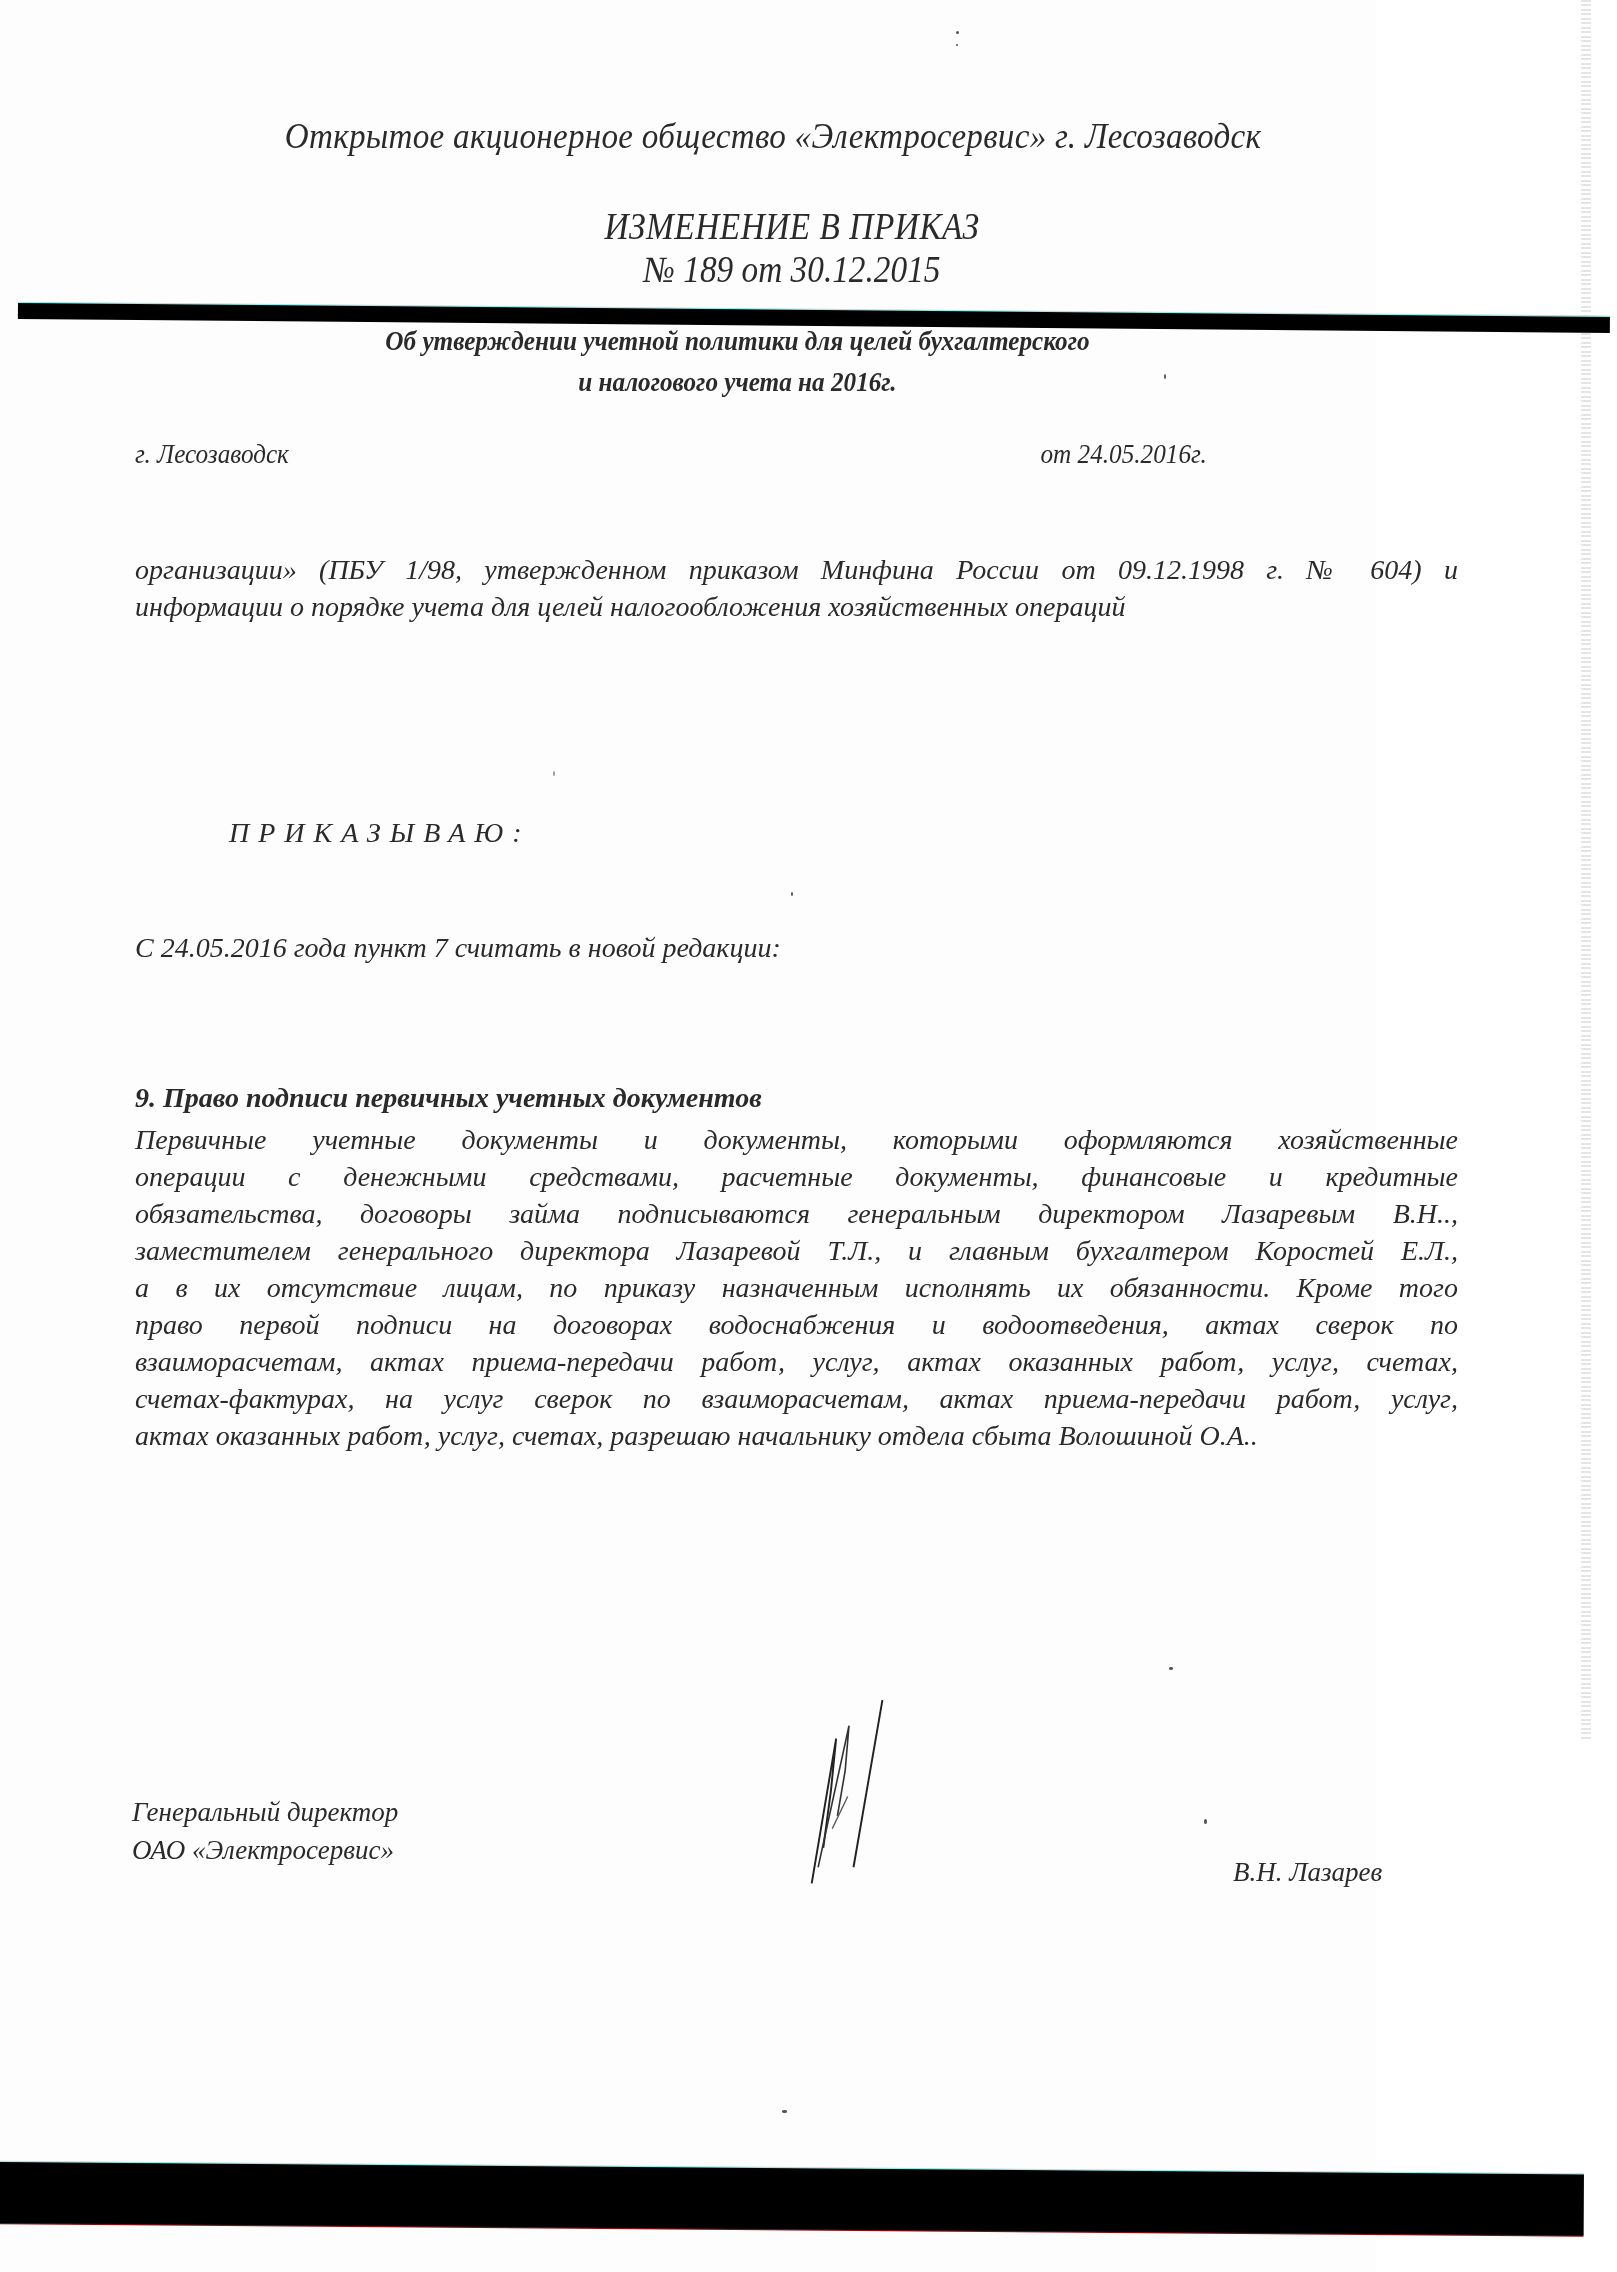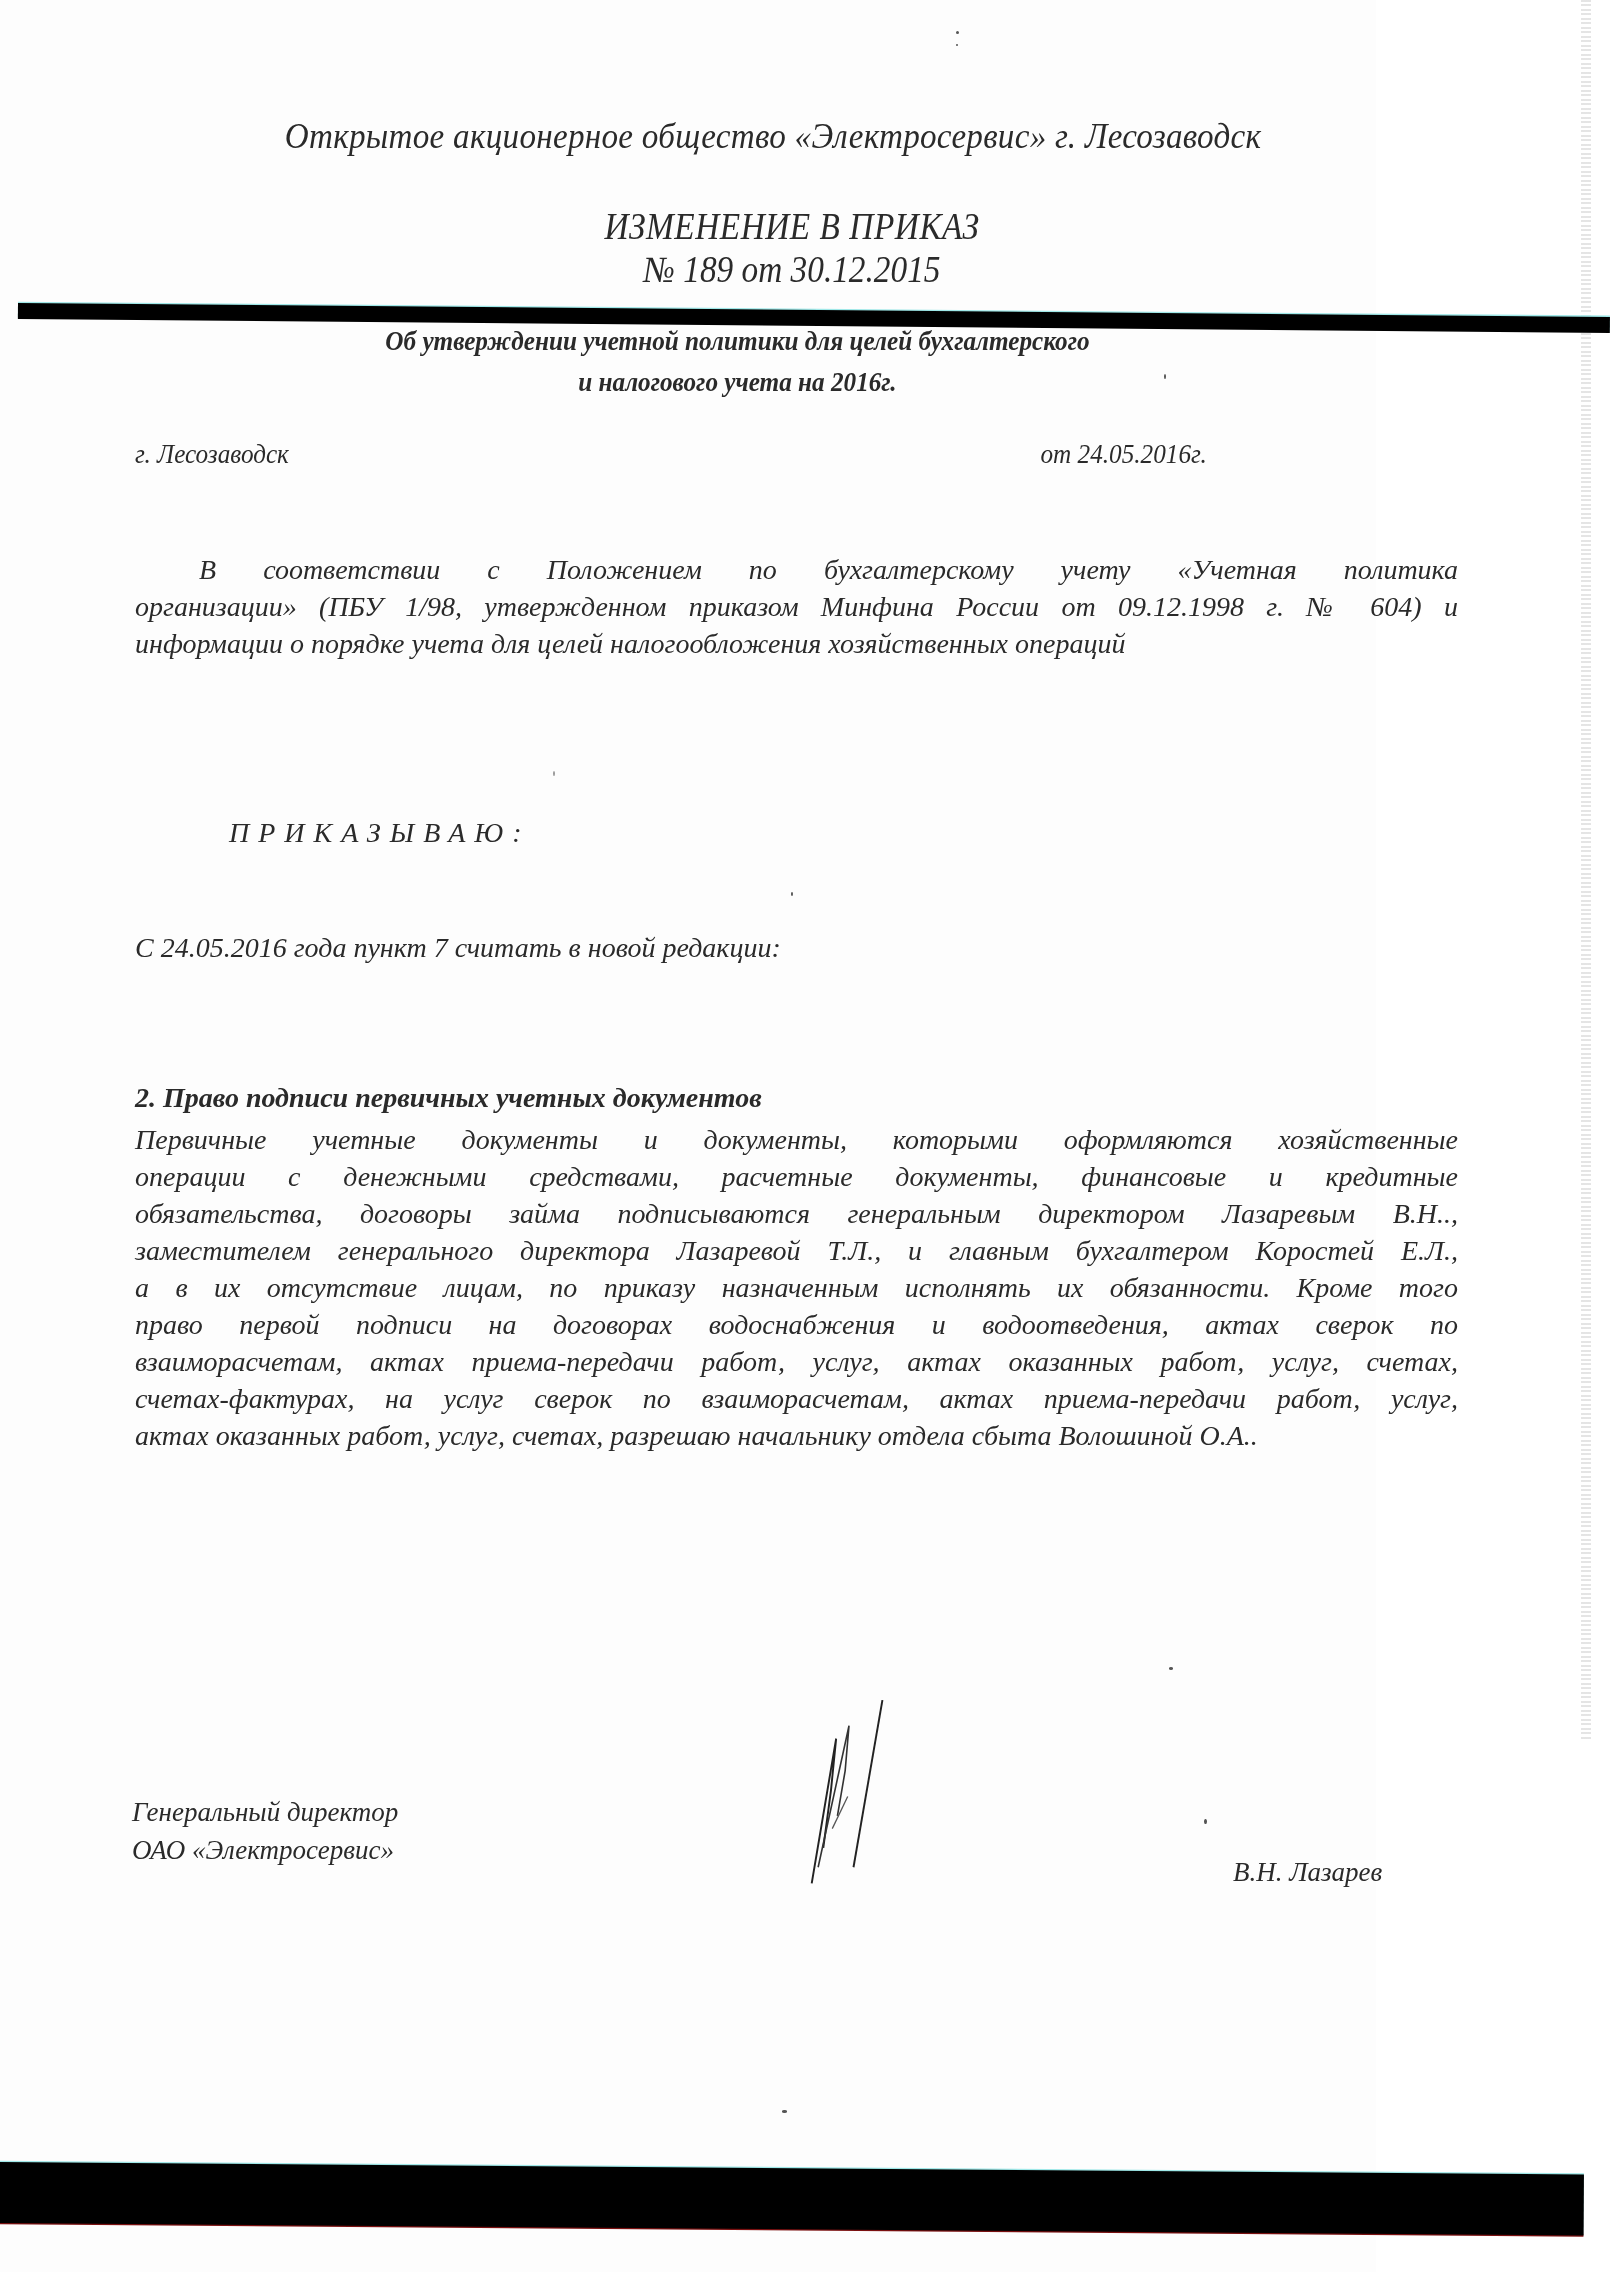--- a/index.html
+++ b/index.html
@@ -56,30 +56,29 @@
 
   <div class="rule-top"></div>
 
   <div class="abs subtitle sub-1">Об утверждении учетной политики для целей бухгалтерского</div>
   <div class="abs subtitle sub-2">и налогового учета на 2016г.</div>
 
   <div class="abs place">г. Лесозаводск</div>
   <div class="abs date">от 24.05.2016г.</div>
 
   <div class="para p1">
-    <span class="line indent">В соответствии с Положением по бухгалтерскому учету «Учетная политика</span>
     <span class="line">организации» (ПБУ 1/98, утвержденном приказом Минфина России от 09.12.1998 г. № 604) и</span>
     <span class="line last">информации о порядке учета для целей налогообложения хозяйственных операций</span>
   </div>
 
   <div class="abs order-word">ПРИКАЗЫВАЮ:</div>
 
   <div class="abs order-line">С 24.05.2016 года пункт 7 считать в новой редакции:</div>
 
-  <div class="abs sec-heading">2. Право подписи первичных учетных документов</div>
+  <div class="abs sec-heading">9. Право подписи первичных учетных документов</div>
 
   <div class="para p2">
     <span class="line">Первичные учетные документы и документы, которыми оформляются хозяйственные</span>
     <span class="line">операции с денежными средствами, расчетные документы, финансовые и кредитные</span>
     <span class="line">обязательства, договоры займа подписываются генеральным директором Лазаревым В.Н..,</span>
     <span class="line">заместителем генерального директора Лазаревой Т.Л., и главным бухгалтером Коростей Е.Л.,</span>
     <span class="line">а в их отсутствие лицам, по приказу назначенным исполнять их обязанности. Кроме того</span>
     <span class="line">право первой подписи на договорах водоснабжения и водоотведения, актах сверок по</span>
     <span class="line">взаиморасчетам, актах приема-передачи работ, услуг, актах оказанных работ, услуг, счетах,</span>
     <span class="line">счетах-фактурах, на услуг сверок по взаиморасчетам, актах приема-передачи работ, услуг,</span>

